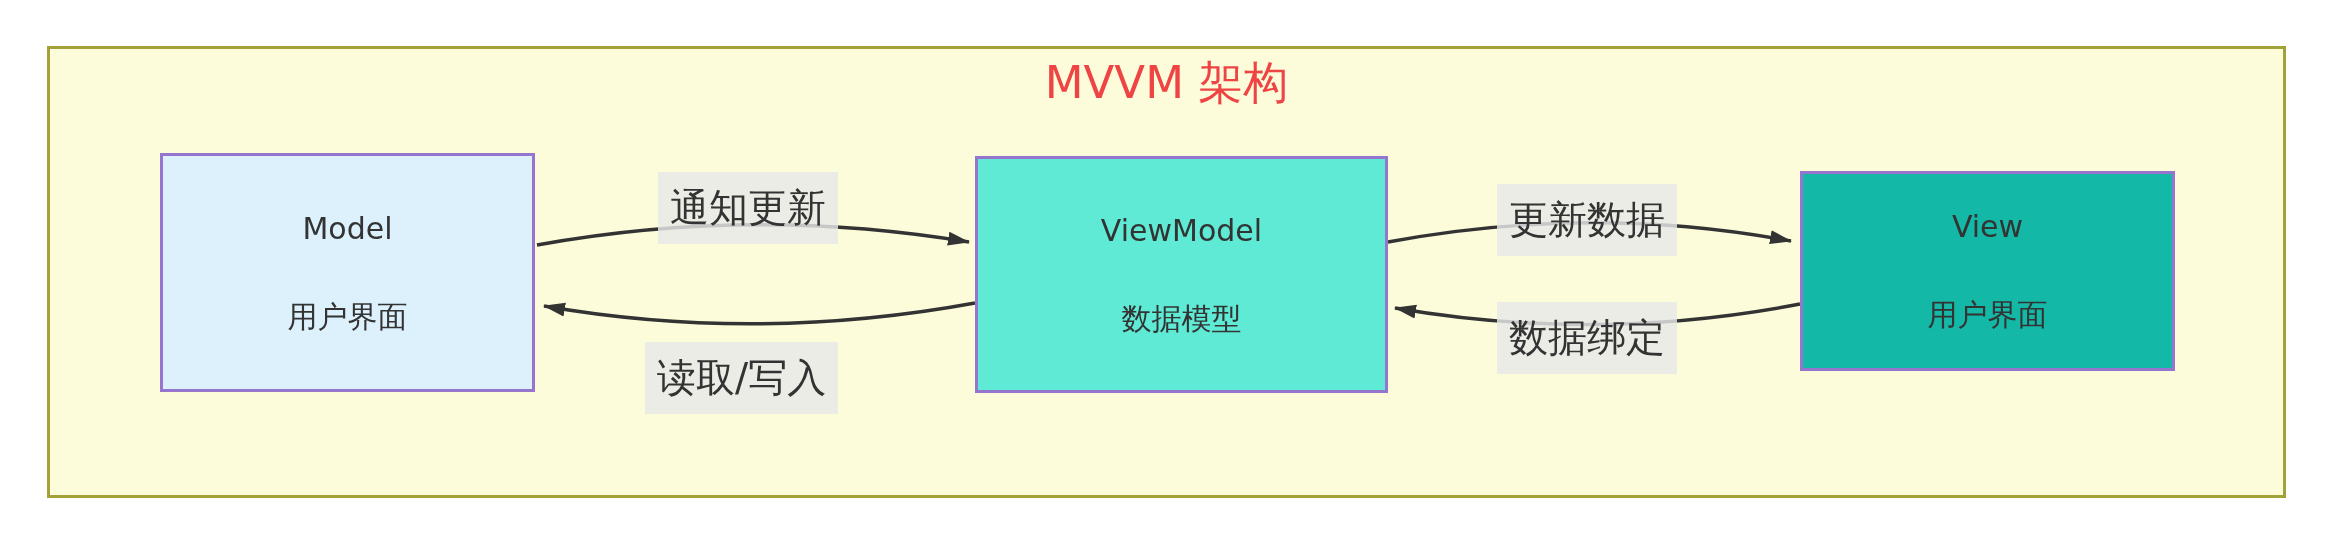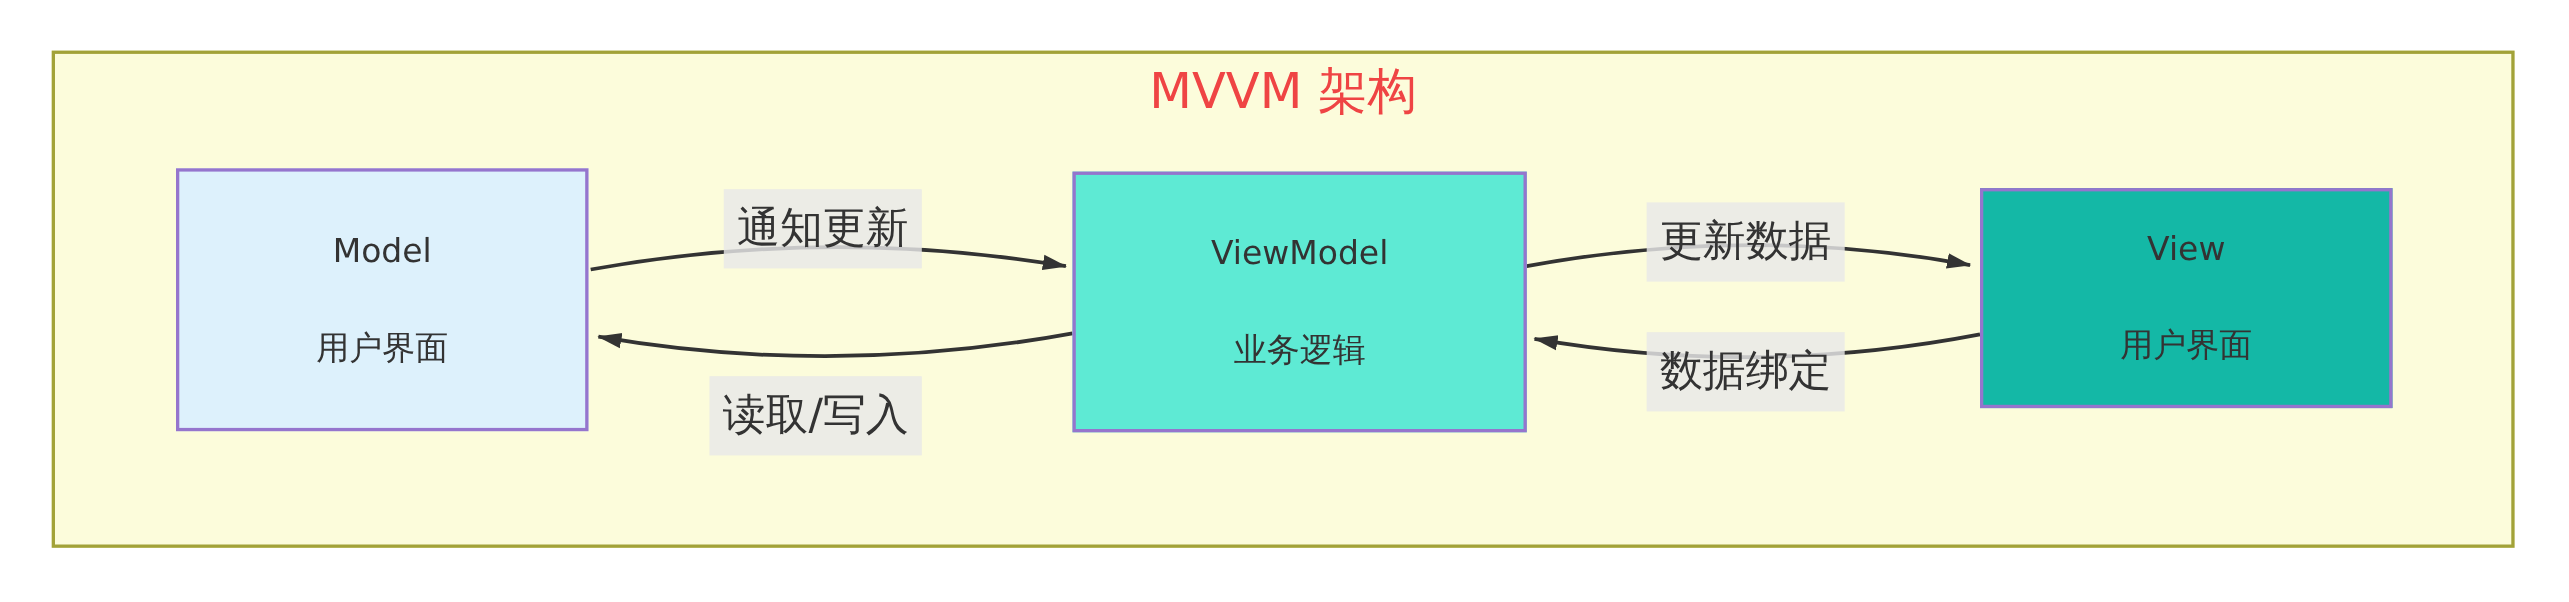--- a/index.html
+++ b/index.html
@@ -121,21 +121,21 @@
     <path d="M 1800 304 Q 1597 343 1395 308" marker-end="url(#arrowhead)"></path>
   </svg>
 
   <div class="node node-model">
     <div class="node-line">Model</div>
     <div class="node-line">用户界面</div>
   </div>
 
   <div class="node node-viewmodel">
     <div class="node-line">ViewModel</div>
-    <div class="node-line">业务逻辑</div>
+    <div class="node-line">数据模型</div>
   </div>
 
   <div class="node node-view">
     <div class="node-line">View</div>
     <div class="node-line">用户界面</div>
   </div>
 
   <div class="edge-label label-notify">通知更新</div>
   <div class="edge-label label-readwrite">读取/写入</div>
   <div class="edge-label label-update">更新数据</div>

